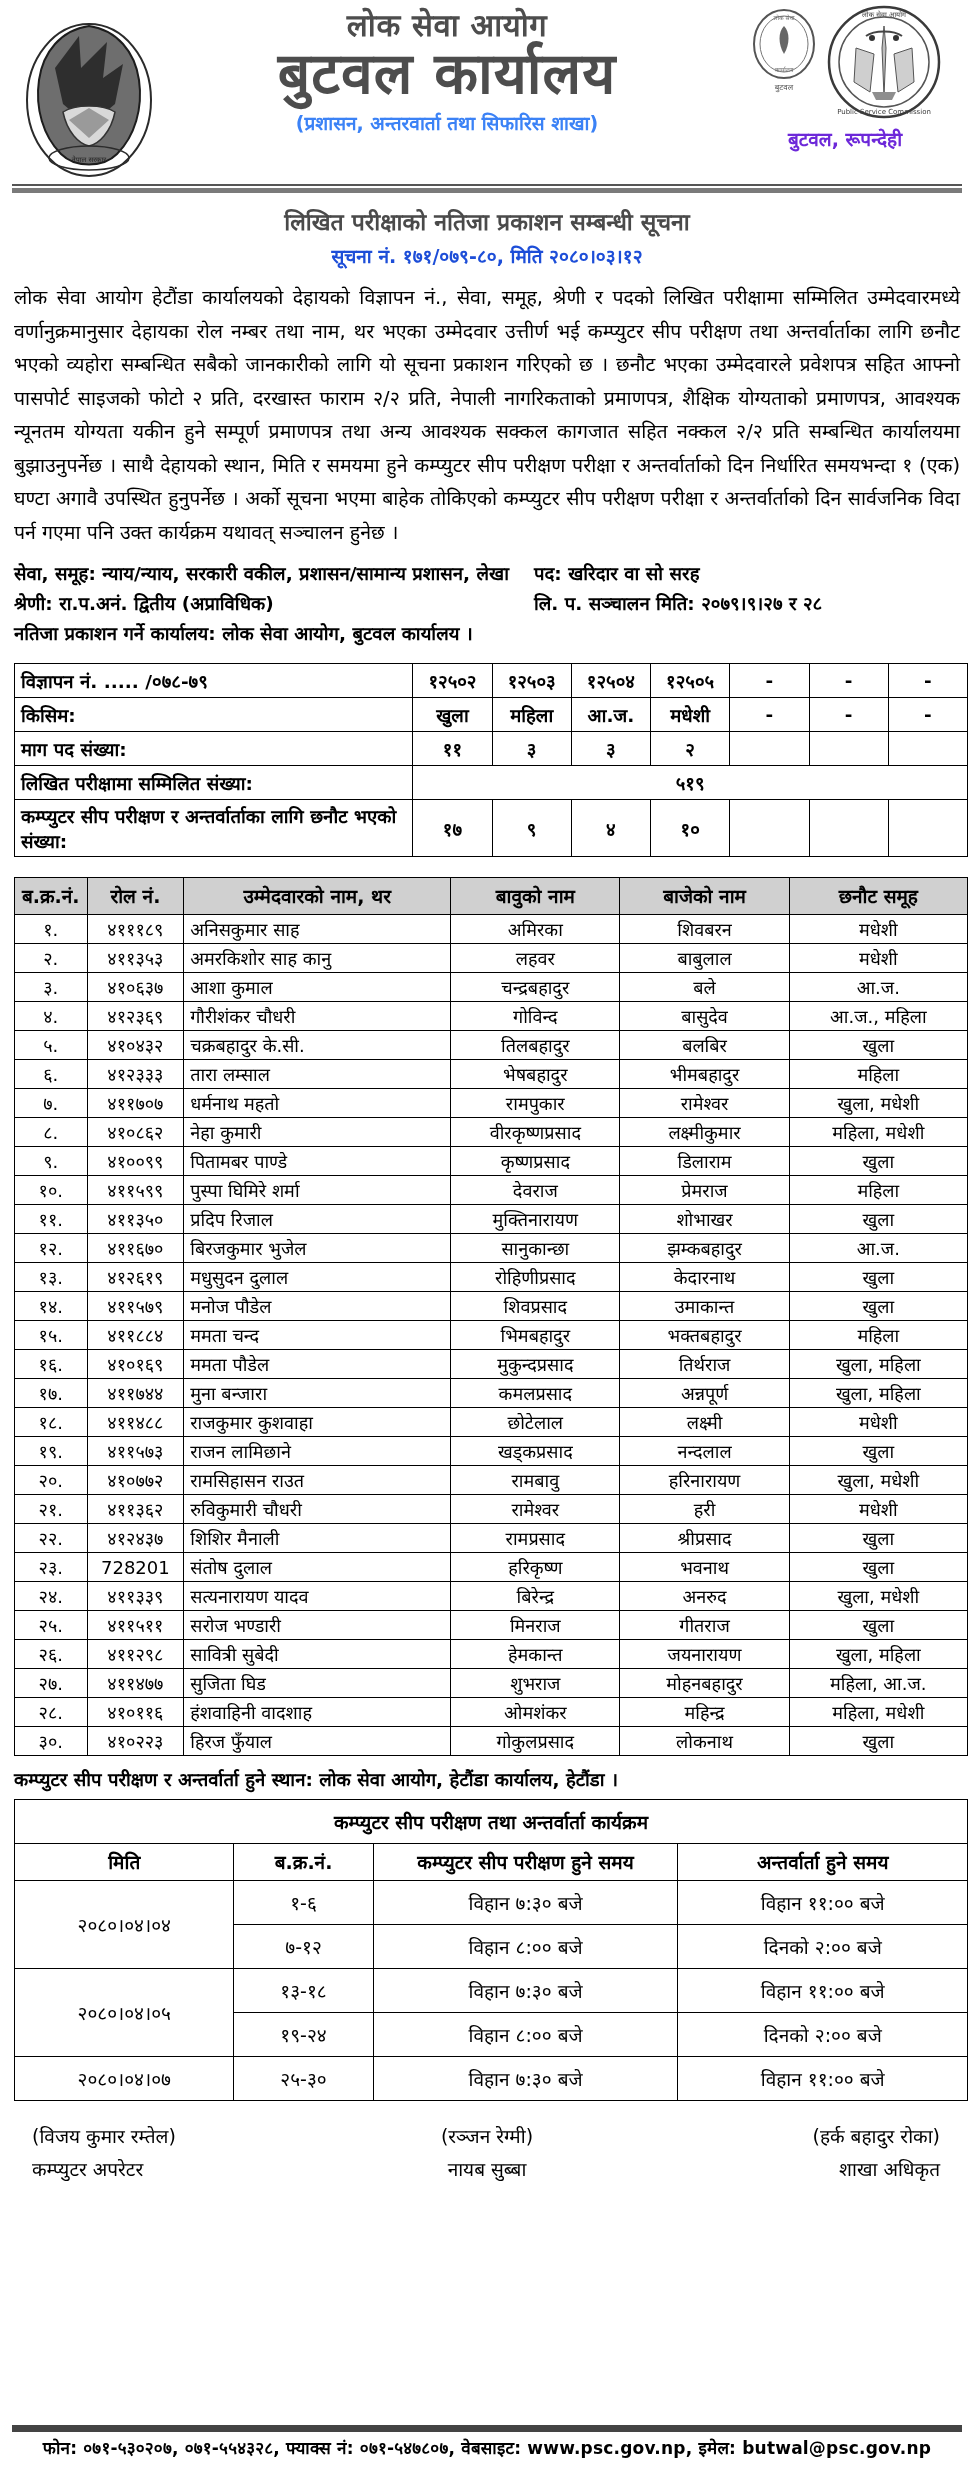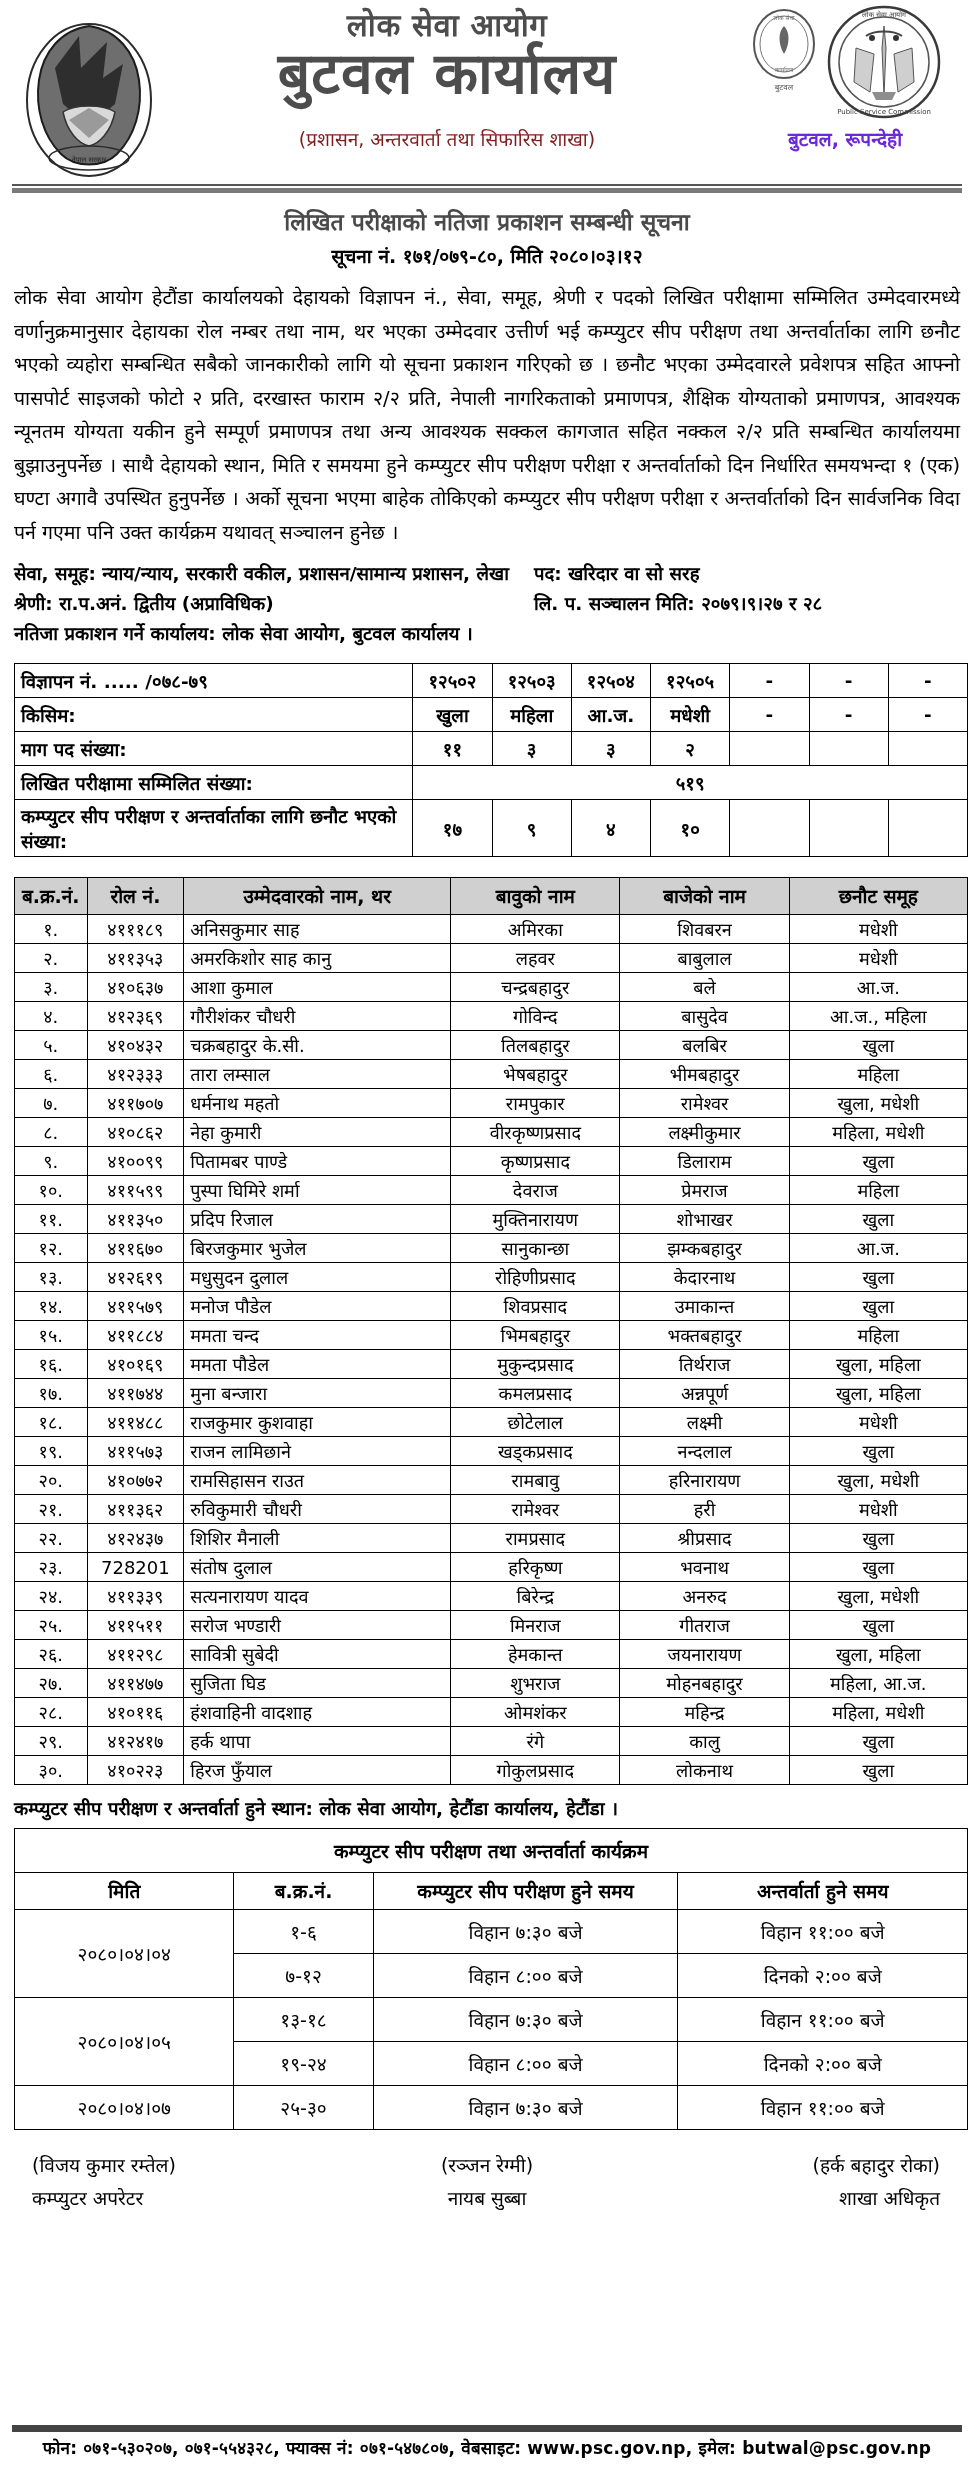--- a/index.html
+++ b/index.html
@@ -11,32 +11,32 @@
     color: #000000;
   }
   .page { width: 974px; min-height: 2467px; position: relative; padding: 0 10px; }
 
   
   .masthead { display: flex; align-items: flex-start; justify-content: space-between; padding: 4px 4px 0 4px; height: 180px; }
   .emblem-left { width: 150px; flex: 0 0 150px; display: flex; align-items: flex-start; justify-content: center; padding-top: 4px; }
   .masthead-center { flex: 1 1 auto; text-align: center; padding-top: 4px; }
   .org-name { font-size: 31px; font-weight: bold; letter-spacing: 0.5px; color: #4d4d4d; line-height: 1.1; }
   .office-name { font-size: 57px; font-weight: bold; color: #4d4d4d; line-height: 1.05; margin-top: 2px; letter-spacing: 1px; }
-  .branch-name { font-size: 19px; font-weight: normal; color: #7f1d1d; margin-top: 22px; }
+  .branch-name { font-size: 19px; font-weight: bold; color: #3b82f6; margin-top: 6px; }
   .emblem-right { width: 230px; flex: 0 0 230px; display: flex; flex-direction: column; align-items: center; }
   .seal-row { display: flex; align-items: flex-start; gap: 6px; }
   .office-city { font-size: 19px; font-weight: bold; color: #6d28d9; margin-top: 4px; }
 
   .double-rule { margin: 4px 2px 0 2px; }
   .double-rule .r1 { height: 2px; background: #555; }
   .double-rule .r2 { height: 5px; background: #7a7a7a; margin-top: 2px; }
 
   
   .notice-title { text-align: center; font-size: 23px; font-weight: bold; color: #4a4a4a; margin-top: 12px; }
-  .notice-meta { text-align: center; font-size: 19px; font-weight: bold; color: #000000; margin-top: 6px; }
+  .notice-meta { text-align: center; font-size: 19px; font-weight: bold; color: #1d4ed8; margin-top: 6px; }
 
   
   .body-text { font-size: 19.5px; line-height: 1.72; text-align: justify; margin: 12px 4px 0 4px; }
 
   
   .info-grid { margin: 10px 4px 0 4px; font-size: 18.5px; font-weight: bold; line-height: 1.62; }
   .info-row { display: flex; }
   .info-col-l { width: 520px; flex: 0 0 520px; }
   .info-col-r { flex: 1 1 auto; }
   .info-full { display: block; }
@@ -456,28 +456,20 @@
         </tr>
         <tr>
           <td class="c-sn">२८.</td>
           <td class="c-roll">४१०११६</td>
           <td class="c-name">हंशवाहिनी वादशाह</td>
           <td class="c-father">ओमशंकर</td>
           <td class="c-gf">महिन्द्र</td>
           <td class="c-group">महिला, मधेशी</td>
         </tr>
         <tr>
-          <td class="c-sn">२९.</td>
-          <td class="c-roll">४१२४१७</td>
-          <td class="c-name">हर्क थापा</td>
-          <td class="c-father">रंगे</td>
-          <td class="c-gf">कालु</td>
-          <td class="c-group">खुला</td>
-        </tr>
-        <tr>
           <td class="c-sn">३०.</td>
           <td class="c-roll">४१०२२३</td>
           <td class="c-name">हिरज फुँयाल</td>
           <td class="c-father">गोकुलप्रसाद</td>
           <td class="c-gf">लोकनाथ</td>
           <td class="c-group">खुला</td>
         </tr>
       </tbody>
   </table>
 

